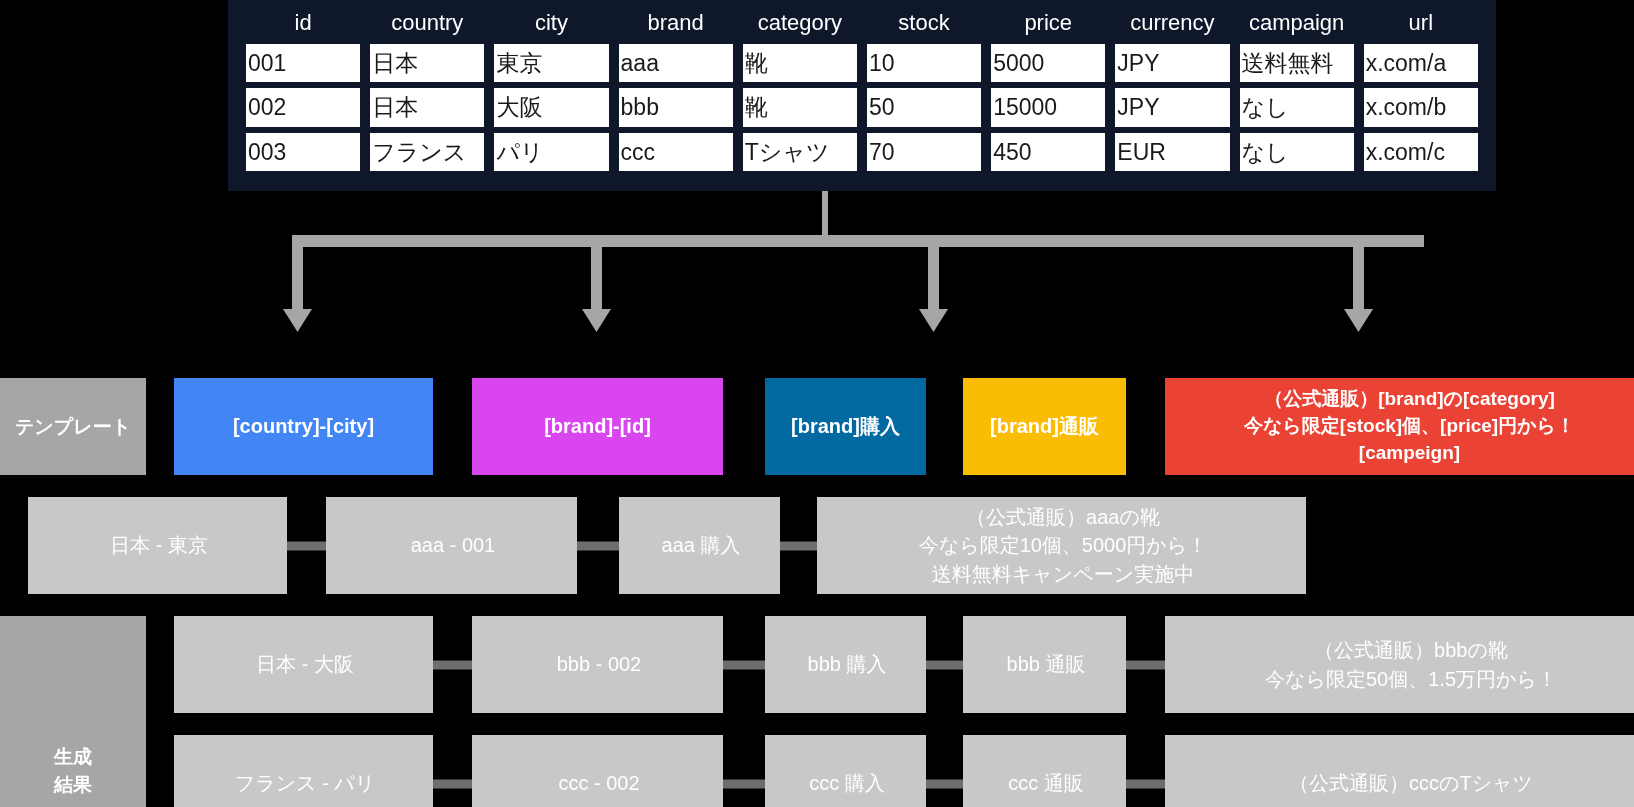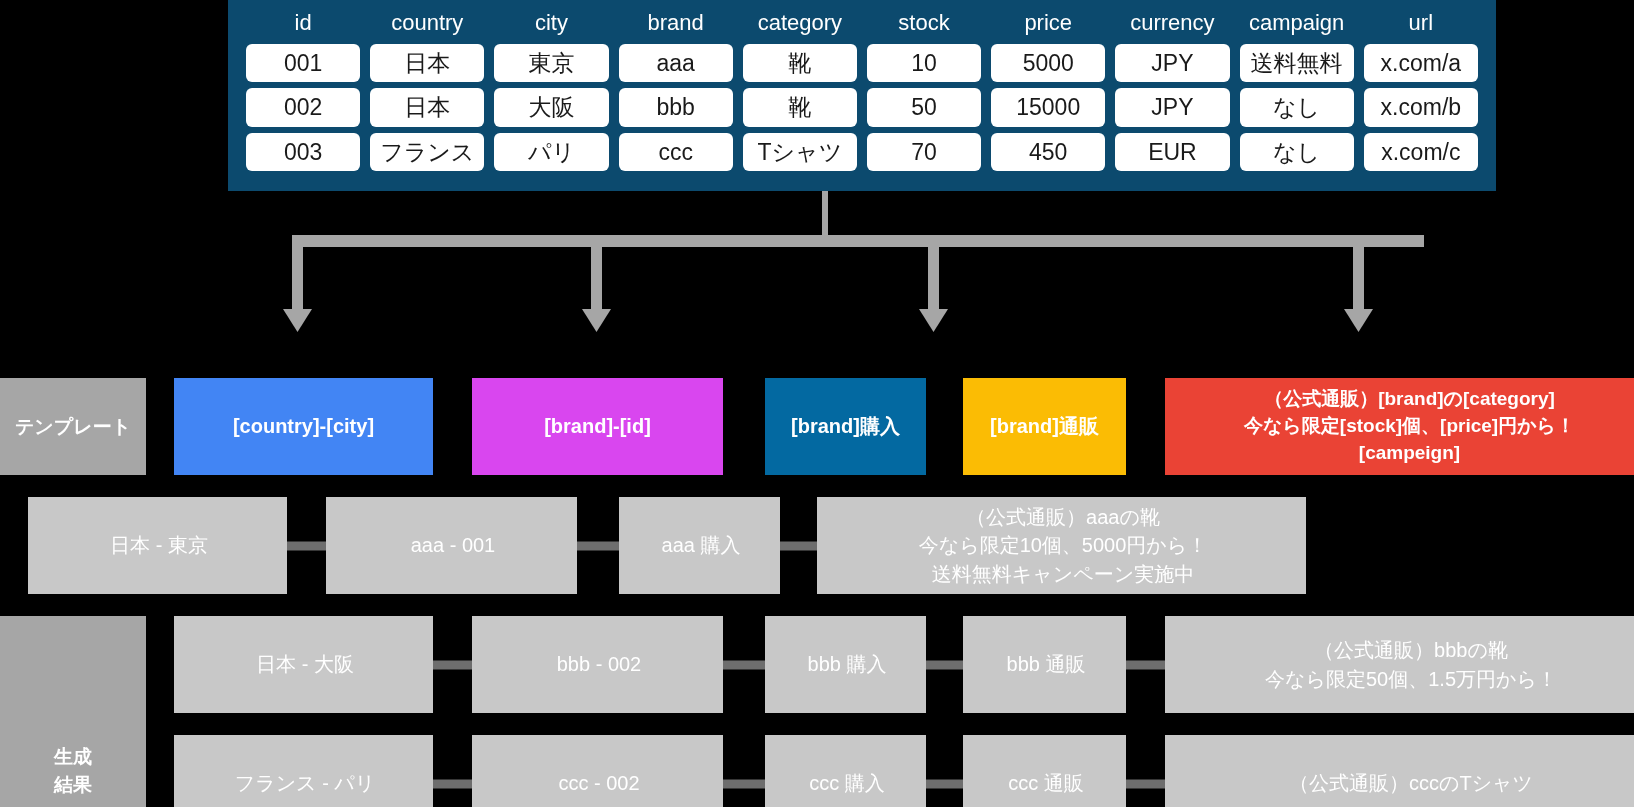--- a/index.html
+++ b/index.html
@@ -16,21 +16,21 @@
     color: #ffffff;
   }
 
   
   .table-panel {
     position: absolute;
     left: 228px;
     top: 0px;
     width: 1268px;
     height: 191px;
-    background: #0c4a6e;
+    background: #0f172a;
     box-sizing: border-box;
     padding: 4px 8px 10px 8px;
   }
   .tbl {
     border-collapse: separate;
     border-spacing: 10px 6px;
     width: 100%;
     table-layout: fixed;
   }
   .tbl th {
@@ -38,25 +38,24 @@
     font-size: 22px;
     color: #ffffff;
     padding: 0 0 2px 0;
     text-align: center;
     white-space: nowrap;
   }
   .tbl td {
     background: #ffffff;
     color: #1a1a1a;
     font-size: 23px;
-    text-align: center;
+    text-align: left;
     padding: 6px 2px;
     white-space: nowrap;
     line-height: 1.15;
-    border-radius: 6px;
   }
 
   
   .connector {
     position: absolute;
     left: 0;
     top: 191px;
     width: 1634px;
     height: 145px;
   }

